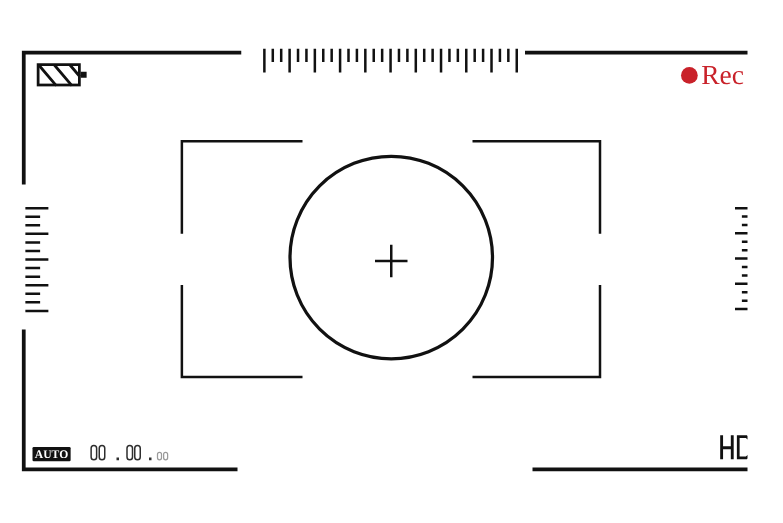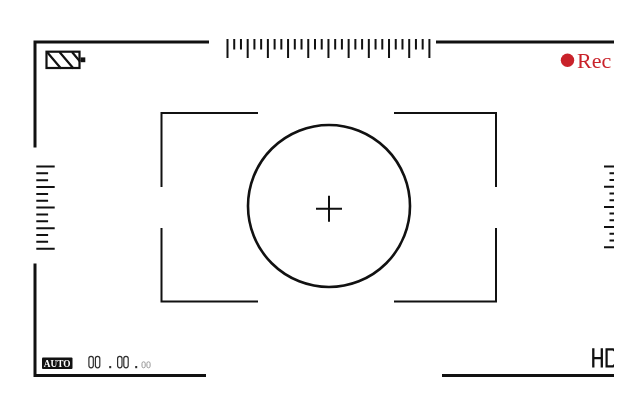--- a/index.html
+++ b/index.html
@@ -1,16 +1,16 @@
 <!DOCTYPE html>
 <html><head>
 <meta charset="utf-8">
 <style>
 html,body{margin:0;padding:0;background:#ffffff;}
-#c{position:relative;width:598px;height:418px;background:#ffffff;overflow:hidden;padding-left:16px;}
+#c{position:relative;width:598px;height:418px;background:#ffffff;overflow:hidden;}
 </style>
 </head>
 <body>
 <div id="c">
 <svg width="626" height="418" viewBox="0 0 626 418">
 <path d="M17.5,42 H193 M420,42 H608 M17.5,375.5 H190 M426,375.5 H608 M19,40.5 V147.5 M19,263.5 V377 M606.5,40.5 V146.5 M606.5,261.5 V377" stroke="#111111" stroke-width="3" fill="none"></path>
 <path d="M211.50,39 V58 M218.23,39 V49.5 M224.96,39 V49.5 M231.69,39 V58 M238.42,39 V49.5 M245.15,39 V49.5 M251.88,39 V58 M258.61,39 V49.5 M265.34,39 V49.5 M272.07,39 V58 M278.80,39 V49.5 M285.53,39 V49.5 M292.26,39 V58 M298.99,39 V49.5 M305.72,39 V49.5 M312.45,39 V58 M319.18,39 V49.5 M325.91,39 V49.5 M332.64,39 V58 M339.37,39 V49.5 M346.10,39 V49.5 M352.83,39 V58 M359.56,39 V49.5 M366.29,39 V49.5 M373.02,39 V58 M379.75,39 V49.5 M386.48,39 V49.5 M393.21,39 V58 M399.94,39 V49.5 M406.67,39 V49.5 M413.40,39 V58" stroke="#111111" stroke-width="2" fill="none"></path>
 <path d="M20.3,166.50 H38.7 M20.3,173.35 H32.1 M20.3,180.20 H32.1 M20.3,187.05 H38.7 M20.3,193.90 H32.1 M20.3,200.75 H32.1 M20.3,207.60 H38.7 M20.3,214.45 H32.1 M20.3,221.30 H32.1 M20.3,228.15 H38.7 M20.3,235.00 H32.1 M20.3,241.85 H32.1 M20.3,248.70 H38.7" stroke="#111111" stroke-width="2" fill="none"></path>
 <path d="M607,166.50 H588 M607,173.23 H593.5 M607,179.96 H593.5 M607,186.69 H588 M607,193.42 H593.5 M607,200.15 H593.5 M607,206.88 H588 M607,213.61 H593.5 M607,220.34 H593.5 M607,227.07 H588 M607,233.80 H593.5 M607,240.53 H593.5 M607,247.26 H588" stroke="#111111" stroke-width="2" fill="none"></path>
 <rect x="30.5" y="51.7" width="33" height="16.3" fill="none" stroke="#111111" stroke-width="2.2"></rect>

